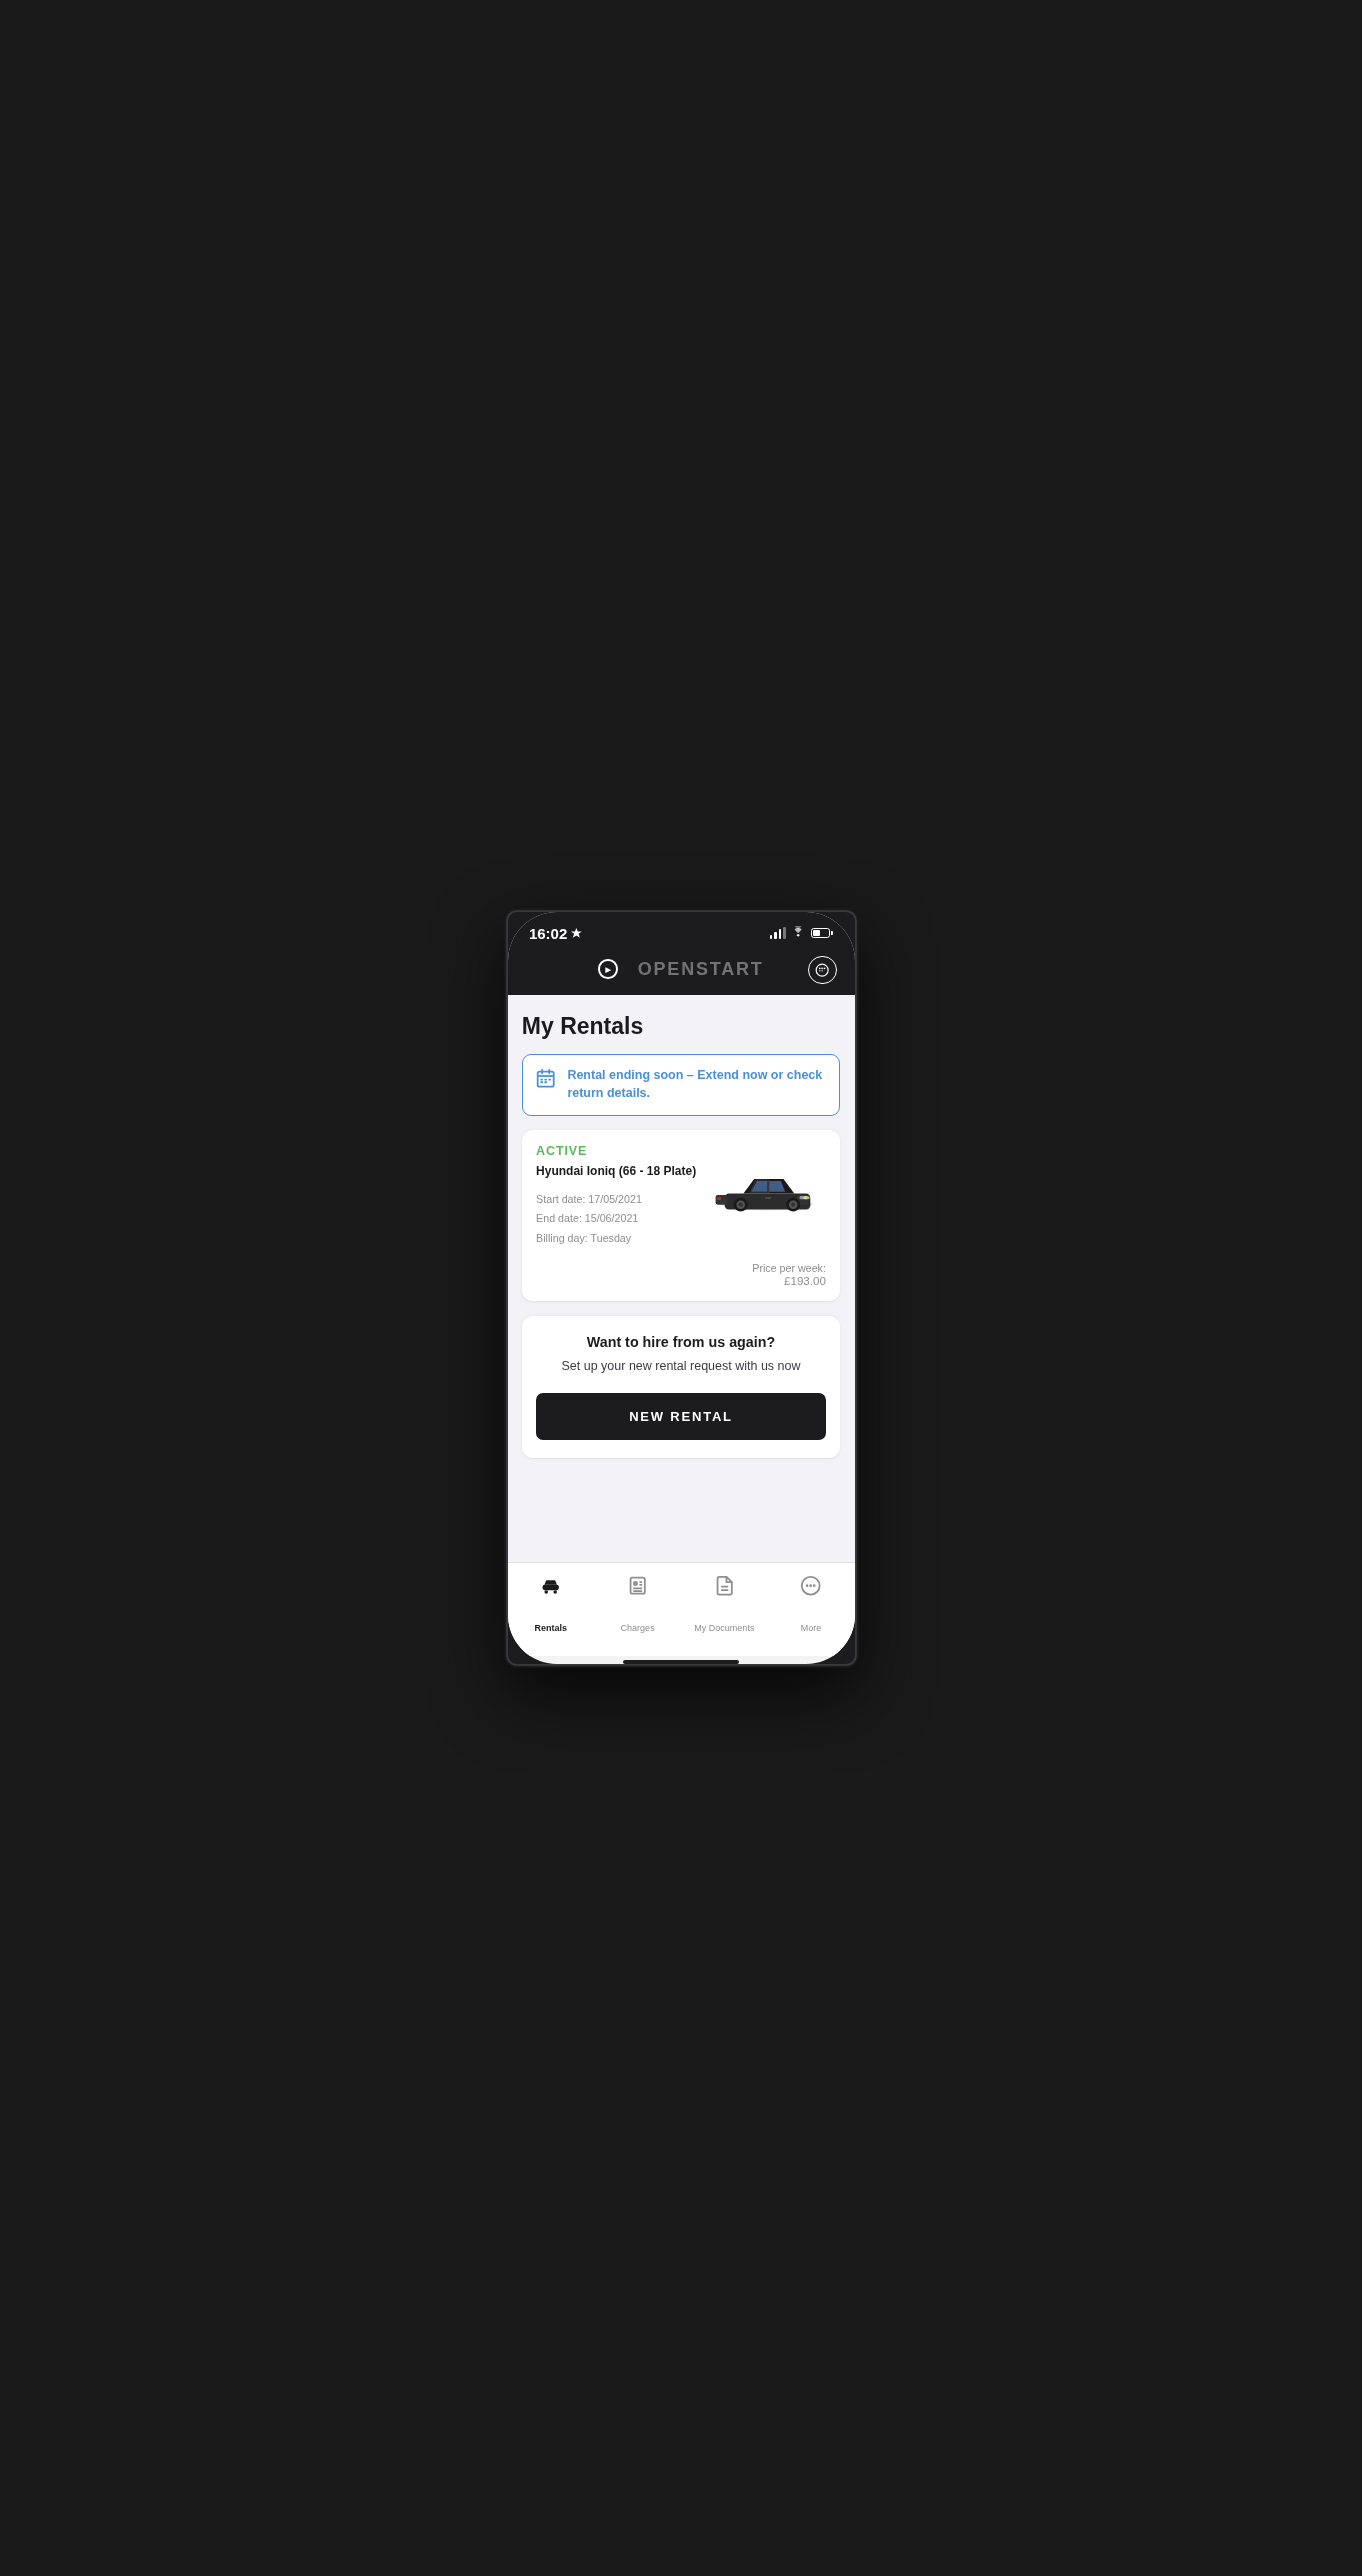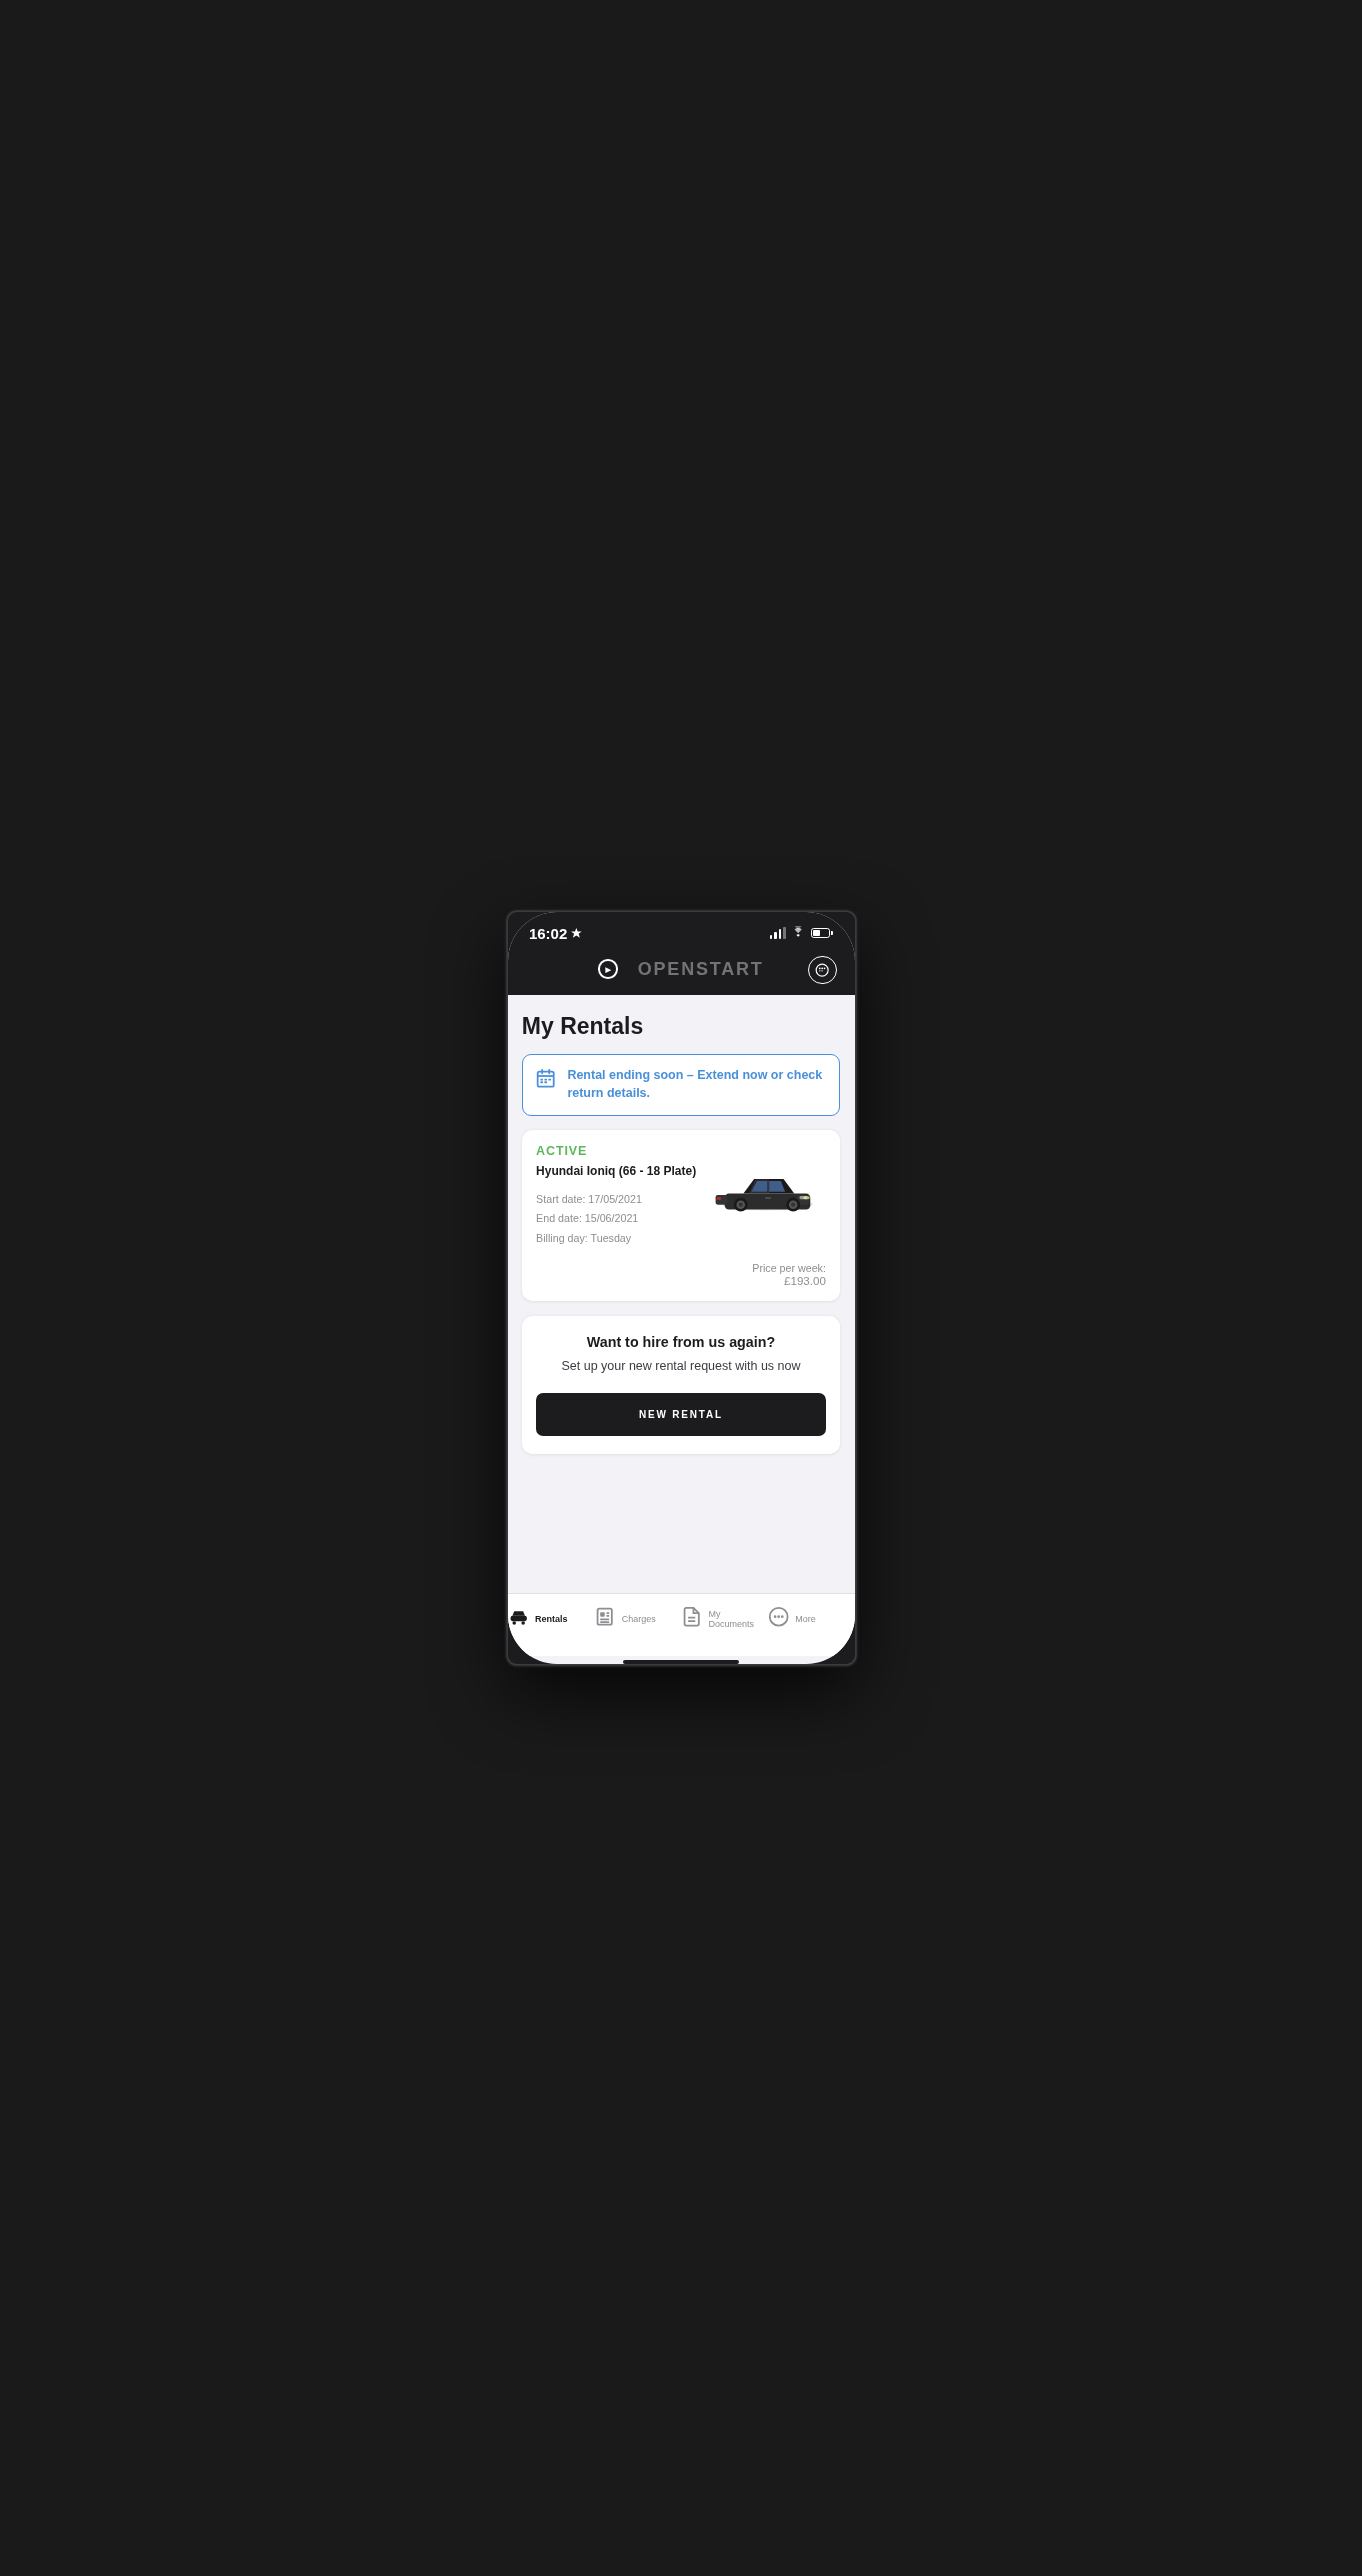--- a/index.html
+++ b/index.html
@@ -283,42 +283,42 @@
       line-height: 1.5;
       margin-bottom: 18px;
     }
 
     .new-rental-btn {
       background: #1c1c1e;
       color: white;
       border: none;
       width: 100%;
       padding: 16px;
-      font-size: 10px;
+      font-size: 13px;
       font-weight: 700;
       letter-spacing: 1.8px;
       border-radius: 7.1px;
       cursor: pointer;
     }
 
     
     .bottom-nav {
       background: white;
       border-top: 0.9px solid #e0e0e0;
       display: flex;
       padding: 7.1px 0 18px;
       flex-shrink: 0;
     }
 
     .nav-item {
       flex: 1;
       display: flex;
-      flex-direction: row;
-      align-items: center;
-      gap: 6px;
+      flex-direction: column;
+      align-items: center;
+      gap: 21px;
       padding: 5.3px 0;
       cursor: pointer;
     }
 
     .nav-icon {
       font-size: 19.6px;
       color: #8e8e93;
     }
 
     .nav-icon.active {

